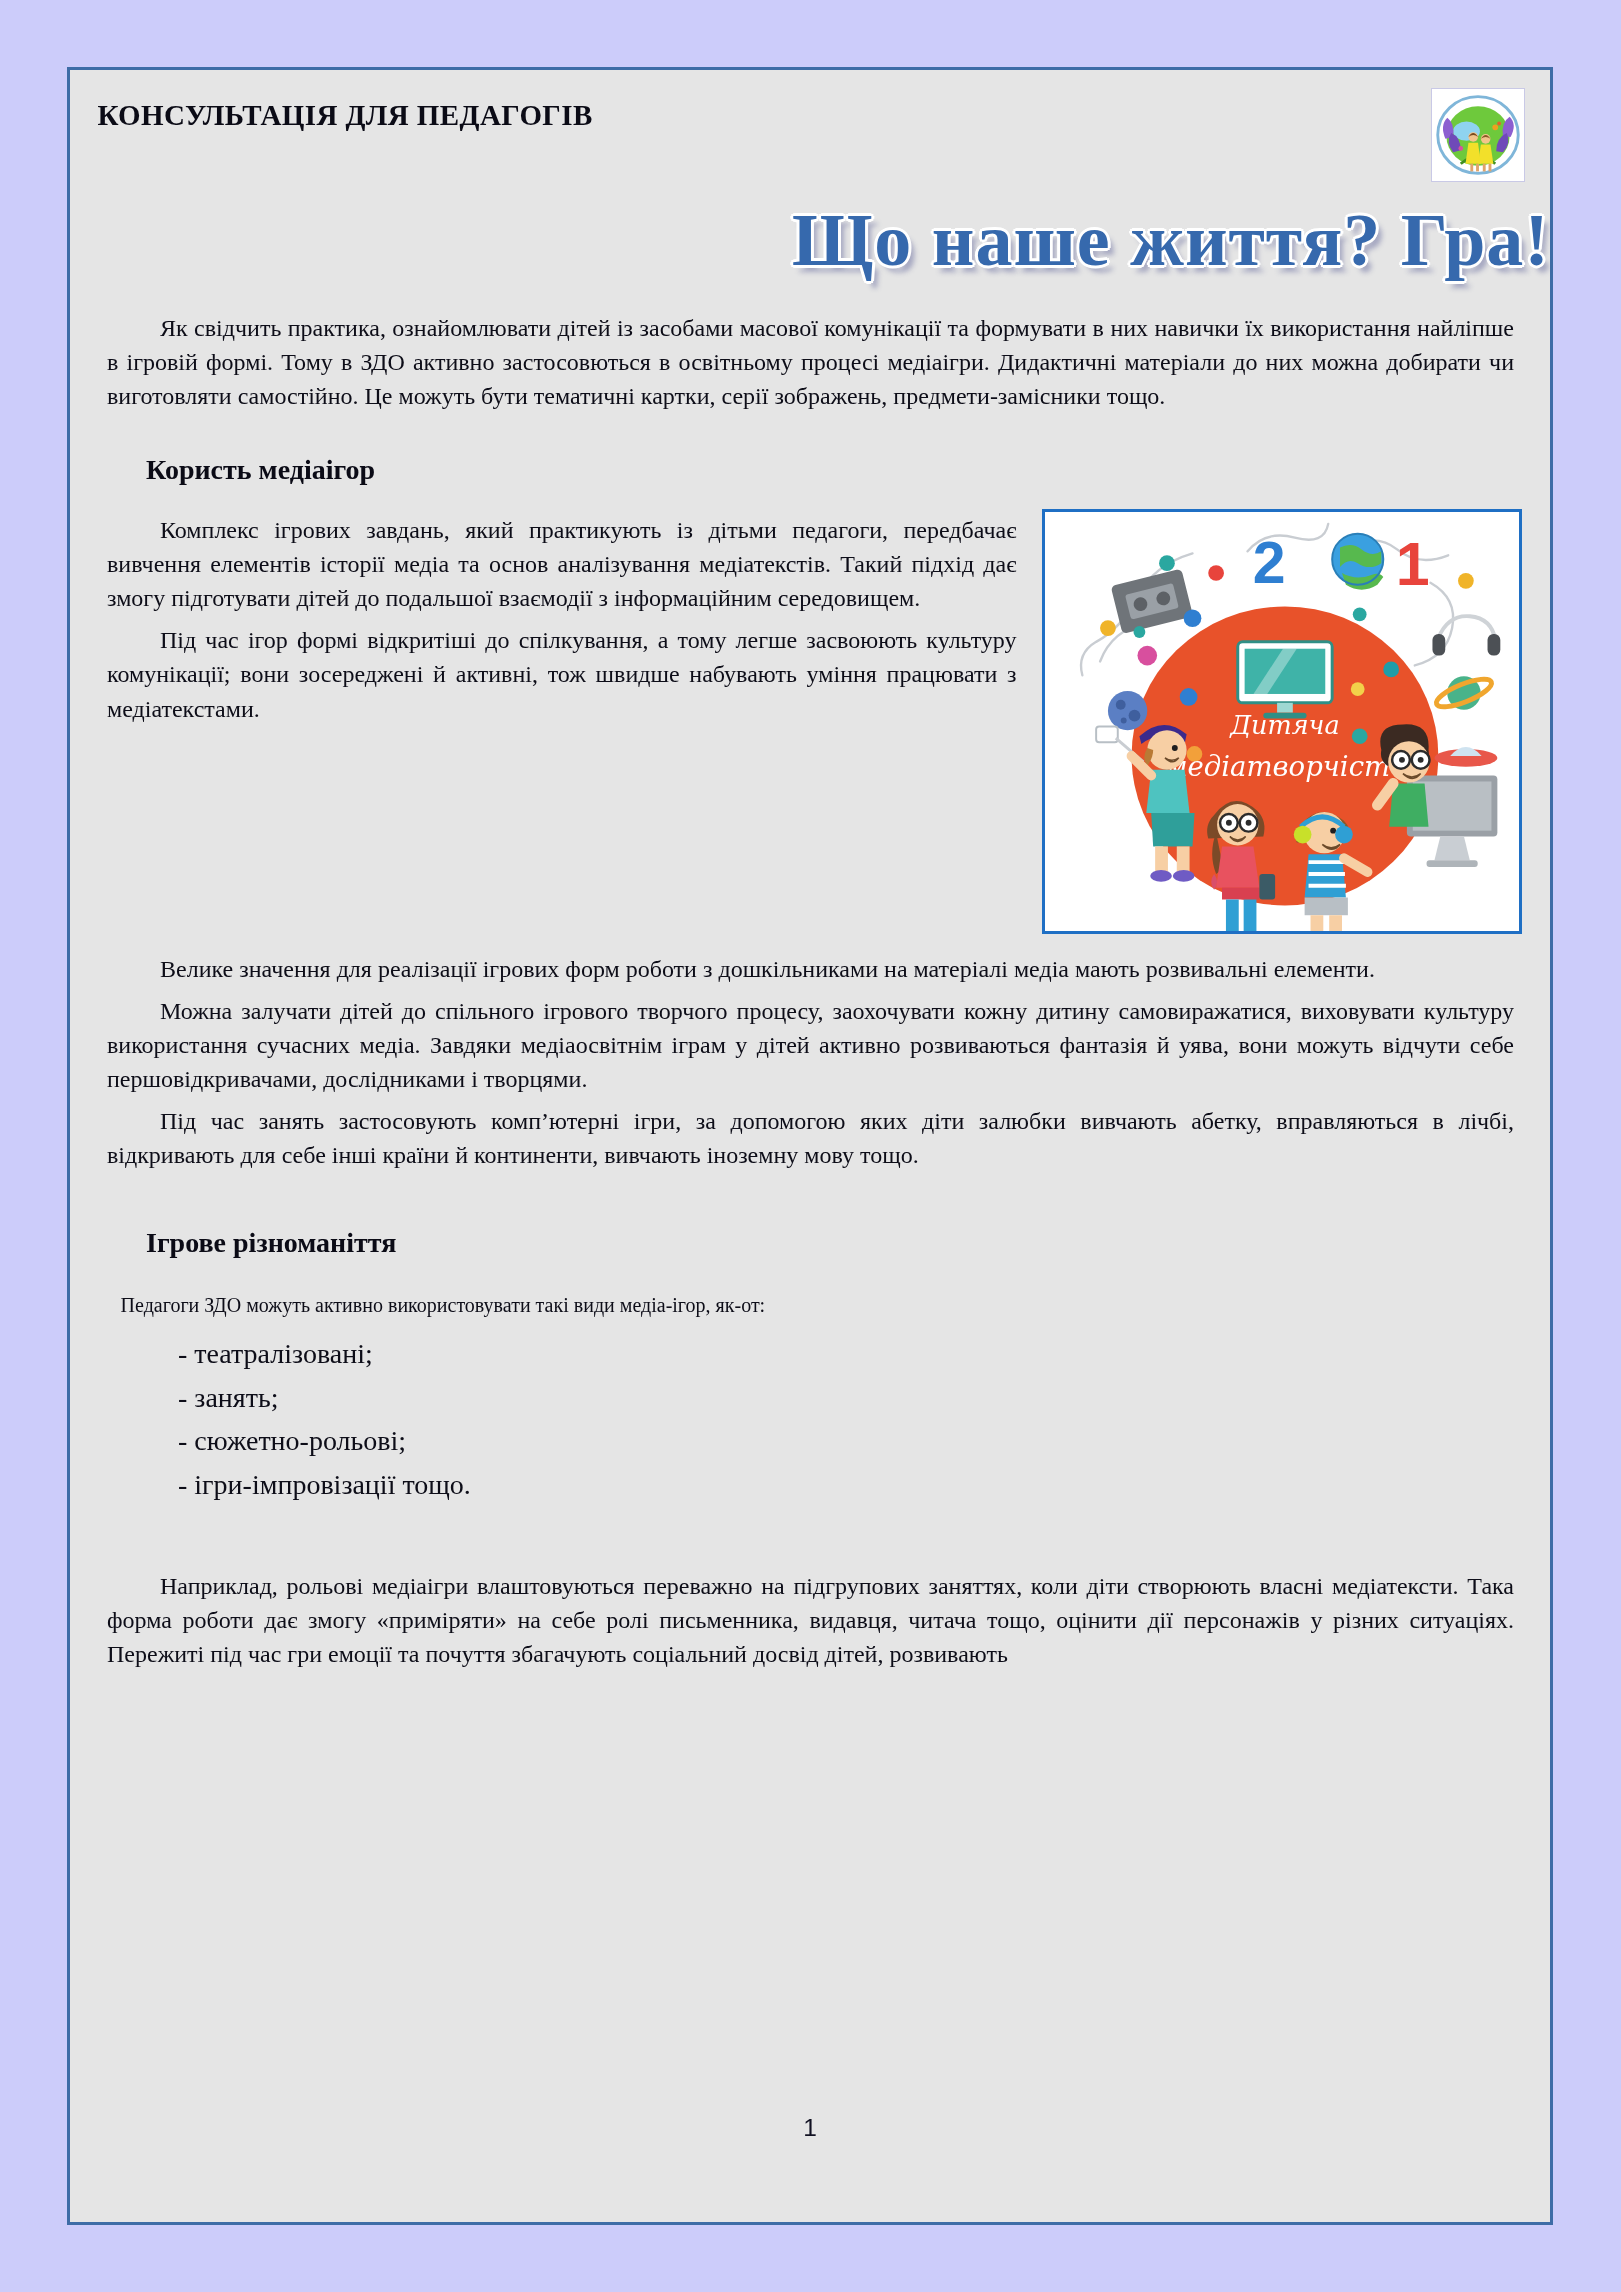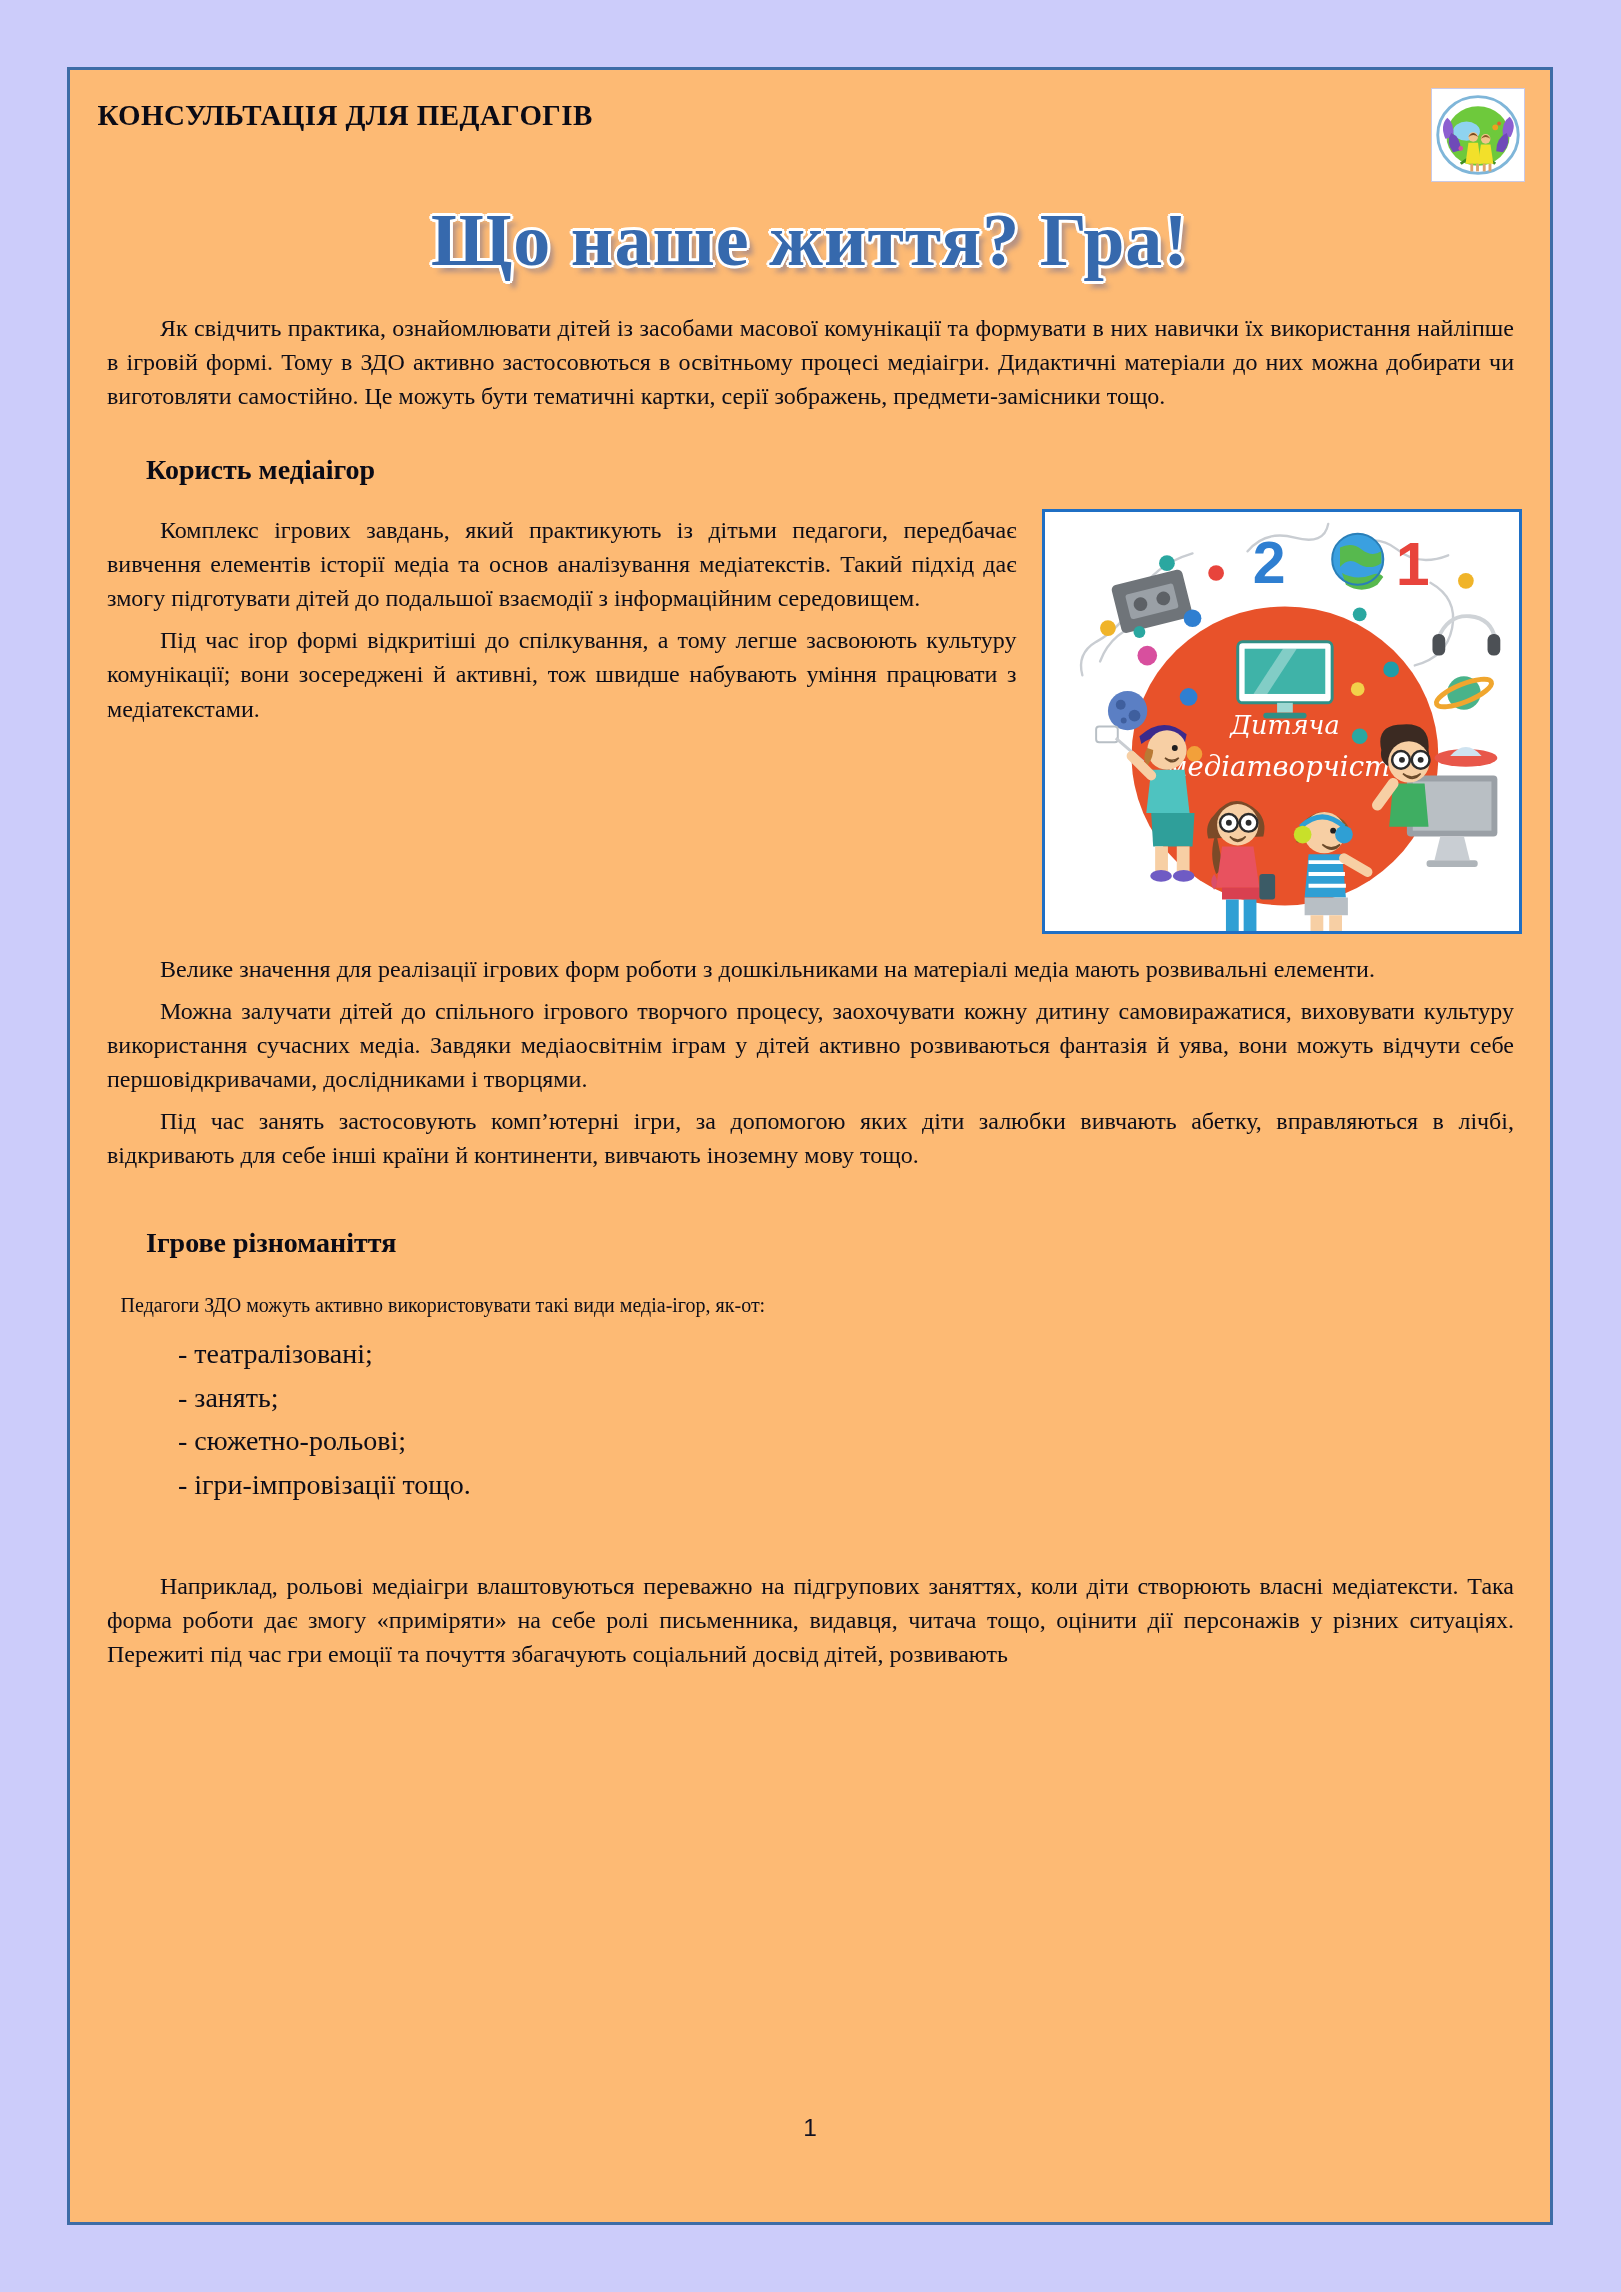--- a/index.html
+++ b/index.html
@@ -18,21 +18,21 @@
 
   
   .page-frame {
     position: absolute;
     left: 67px;
     top: 67px;
     width: 1486px;
     height: 2158px;
     border: 3.9px solid #3d6ca6;
     box-sizing: border-box;
-    background: #fdba74;
+    background: #e5e5e5;
   }
 
   
   .header-row {
     position: absolute;
     left: 27.4px;
     top: 17.6px;
     right: 25.5px;
     height: 108px;
   }
@@ -59,21 +59,21 @@
     overflow: hidden;
   }
   .logo svg { display: block; }
 
   
   .doc-title {
     position: absolute;
     left: 0;
     right: 0;
     top: 133px;
-    text-align: center;
+    text-align: right;
     font-family: "Liberation Serif", "DejaVu Serif", serif;
     font-weight: bold;
     font-size: 74px;
     line-height: 1;
     color: #3669ad;
     letter-spacing: 1px;
     white-space: nowrap;
     text-shadow:
        -2px -2px 0 #ffffff,
         2px -2px 0 #ffffff,

